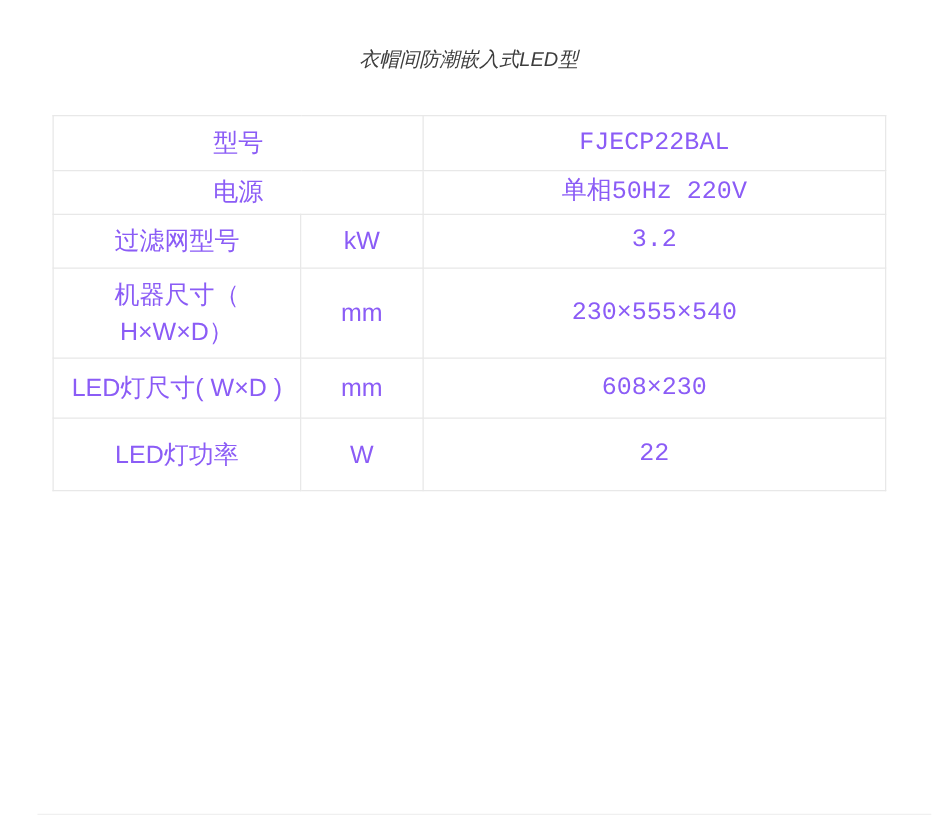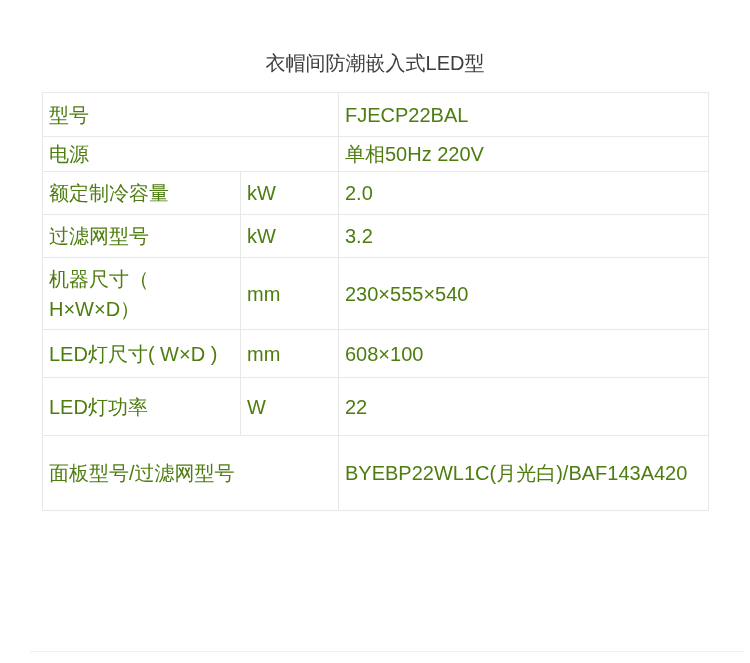--- a/index.html
+++ b/index.html
@@ -11,50 +11,51 @@
   .page {
     position: relative;
     width: 750px;
     height: 663px;
     background: #ffffff;
     overflow: hidden;
   }
   .spec-title {
     position: absolute;
     left: 42px;
-    top: 50px;
+    top: 36px;
     width: 666px;
     text-align: center;
-    font-size: 20px;
+    font-size: 16px;
     line-height: 26px;
     font-weight: 400;
     color: #3d3d3d;
+    font-style: italic;
   }
   table.spec-table {
     position: absolute;
     left: 42px;
     top: 92px;
     width: 666px;
     border-collapse: collapse;
     table-layout: fixed;
   }
   table.spec-table td {
     border: 1px solid #e8e8e8;
-    text-align: left;
+    text-align: center;
     vertical-align: middle;
     font-size: 20px;
     line-height: 30px;
-    color: #4d7c0f;
+    color: #8b5cf6;
     padding: 2px 6px;
     white-space: pre-line;
     overflow: hidden;
   }
   td.cell-label { color: #484848; }
   td.cell-unit  { color: #484848; }
-  td.cell-value { color: #454545; }
+  td.cell-value { color: #454545; font-family: Liberation Mono, monospace; }
   td.va-top {
     vertical-align: top;
     padding-top: 9px;
   }
   .bottom-divider {
     position: absolute;
     left: 30px;
     top: 651px;
     width: 715px;
     height: 1px;
@@ -77,47 +78,38 @@
     <tbody>
       <tr style="height:44px">
         <td colspan="2" class="cell-label">型号</td>
         <td class="cell-value">FJECP22BAL</td>
       </tr>
       <tr style="height:33px">
         <td colspan="2" class="cell-label">电源</td>
         <td class="cell-value">单相50Hz 220V</td>
       </tr>
       <tr style="height:43px">
-        <td class="cell-label">额定制冷容量</td>
-        <td class="cell-unit">kW</td>
-        <td class="cell-value">2.0</td>
-      </tr>
-      <tr style="height:43px">
         <td class="cell-label">过滤网型号</td>
         <td class="cell-unit">kW</td>
         <td class="cell-value">3.2</td>
       </tr>
       <tr style="height:72px">
         <td class="cell-label">机器尺寸（
 H×W×D）</td>
         <td class="cell-unit">mm</td>
         <td class="cell-value">230×555×540</td>
       </tr>
       <tr style="height:48px">
         <td class="cell-label">LED灯尺寸( W×D )</td>
         <td class="cell-unit">mm</td>
-        <td class="cell-value">608×100</td>
+        <td class="cell-value">608×230</td>
       </tr>
       <tr style="height:58px">
         <td class="cell-label">LED灯功率</td>
         <td class="cell-unit">W</td>
         <td class="cell-value">22</td>
-      </tr>
-      <tr style="height:75px">
-        <td colspan="2" class="cell-label">面板型号/过滤网型号</td>
-        <td class="cell-value va-top">BYEBP22WL1C(月光白)/BAF143A420</td>
       </tr>
     </tbody>
   </table>
 
   <div class="bottom-divider"></div>
 
 </div>
 
 </body></html>

